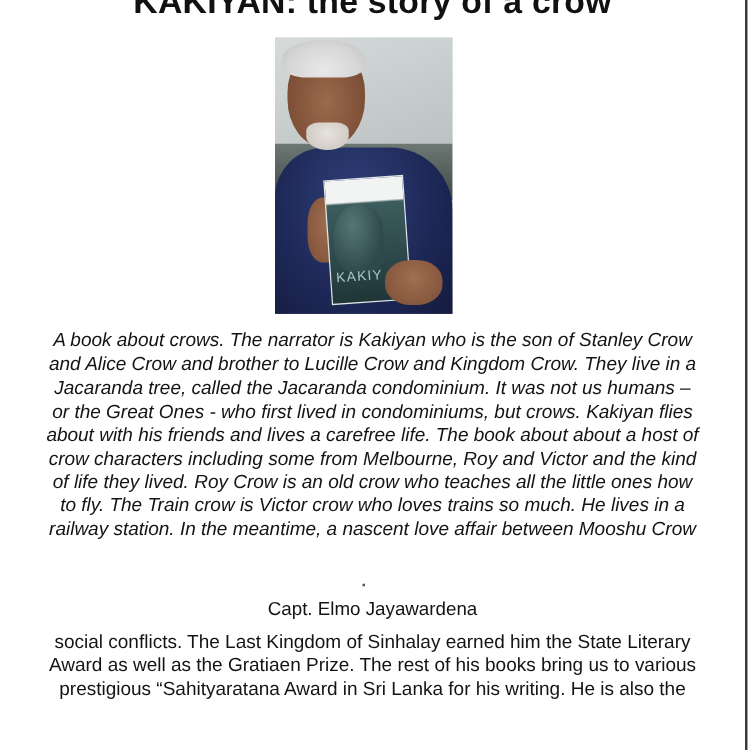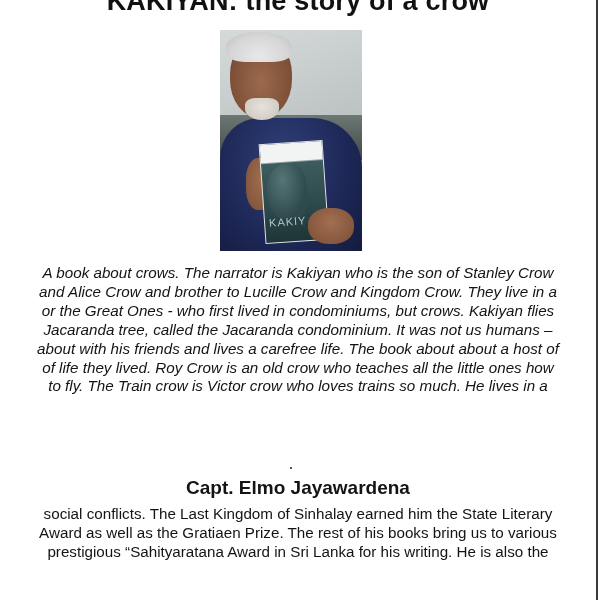--- a/index.html
+++ b/index.html
@@ -137,22 +137,22 @@
       width: 2px;
       height: 2px;
       background: #555;
     }
     .author-name {
       position: absolute;
       left: 0;
       top: 479px;
       width: 596px;
       text-align: center;
-      font-weight: bold;
-      font-size: 19px;
+      font-weight: normal;
+      font-size: 15px;
       line-height: 18px;
       color: #141414;
     }
     .para-2 { top: 505px; }
   </style>
 </head>
 <body>
 
 <div class="page">
 
@@ -169,25 +169,27 @@
     <div class="book">
       <div class="crow"></div>
       <div class="booktitle">KAKIY</div>
     </div>
     <div class="hand-right"></div>
   </div>
 
   <div class="para para-1">
     <div>A book about crows. The narrator is Kakiyan who is the son of Stanley Crow</div>
     <div>and Alice Crow and brother to Lucille Crow and Kingdom Crow. They live in a</div>
+    <div>Jacaranda tree, called the Jacaranda condominium. It was not us humans –</div>
     <div>or the Great Ones - who first lived in condominiums, but crows. Kakiyan flies</div>
-    <div>Jacaranda tree, called the Jacaranda condominium. It was not us humans –</div>
     <div>about with his friends and lives a carefree life. The book about about a host of</div>
+    <div>crow characters including some from Melbourne, Roy and Victor and the kind</div>
     <div>of life they lived. Roy Crow is an old crow who teaches all the little ones how</div>
     <div>to fly. The Train crow is Victor crow who loves trains so much. He lives in a</div>
+    <div>railway station. In the meantime, a nascent love affair between Mooshu Crow</div>
   </div>
 
   <div class="sep-dot"></div>
 
   <div class="author-name">Capt. Elmo Jayawardena</div>
 
   <div class="para para-2">
     <div>social conflicts. The Last Kingdom of Sinhalay earned him the State Literary</div>
     <div>Award as well as the Gratiaen Prize. The rest of his books bring us to various</div>
     <div>prestigious “Sahityaratana Award in Sri Lanka for his writing. He is also the</div>

